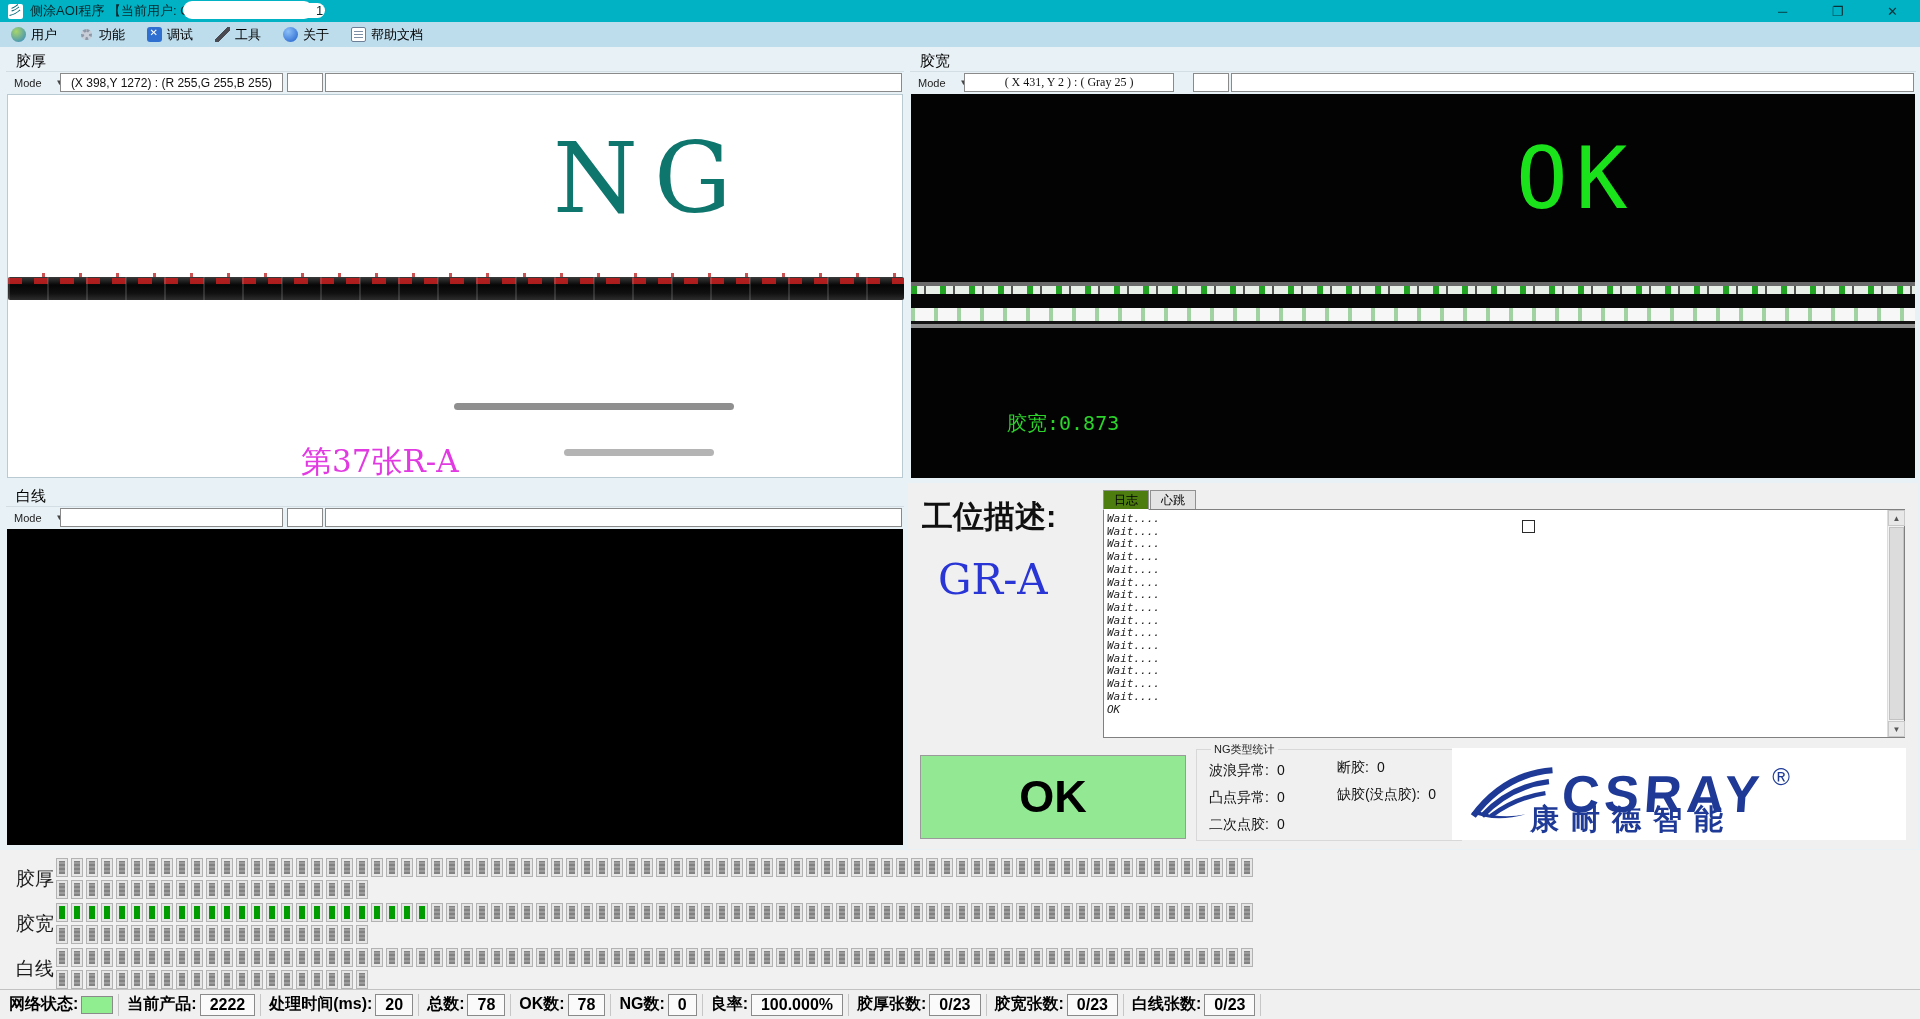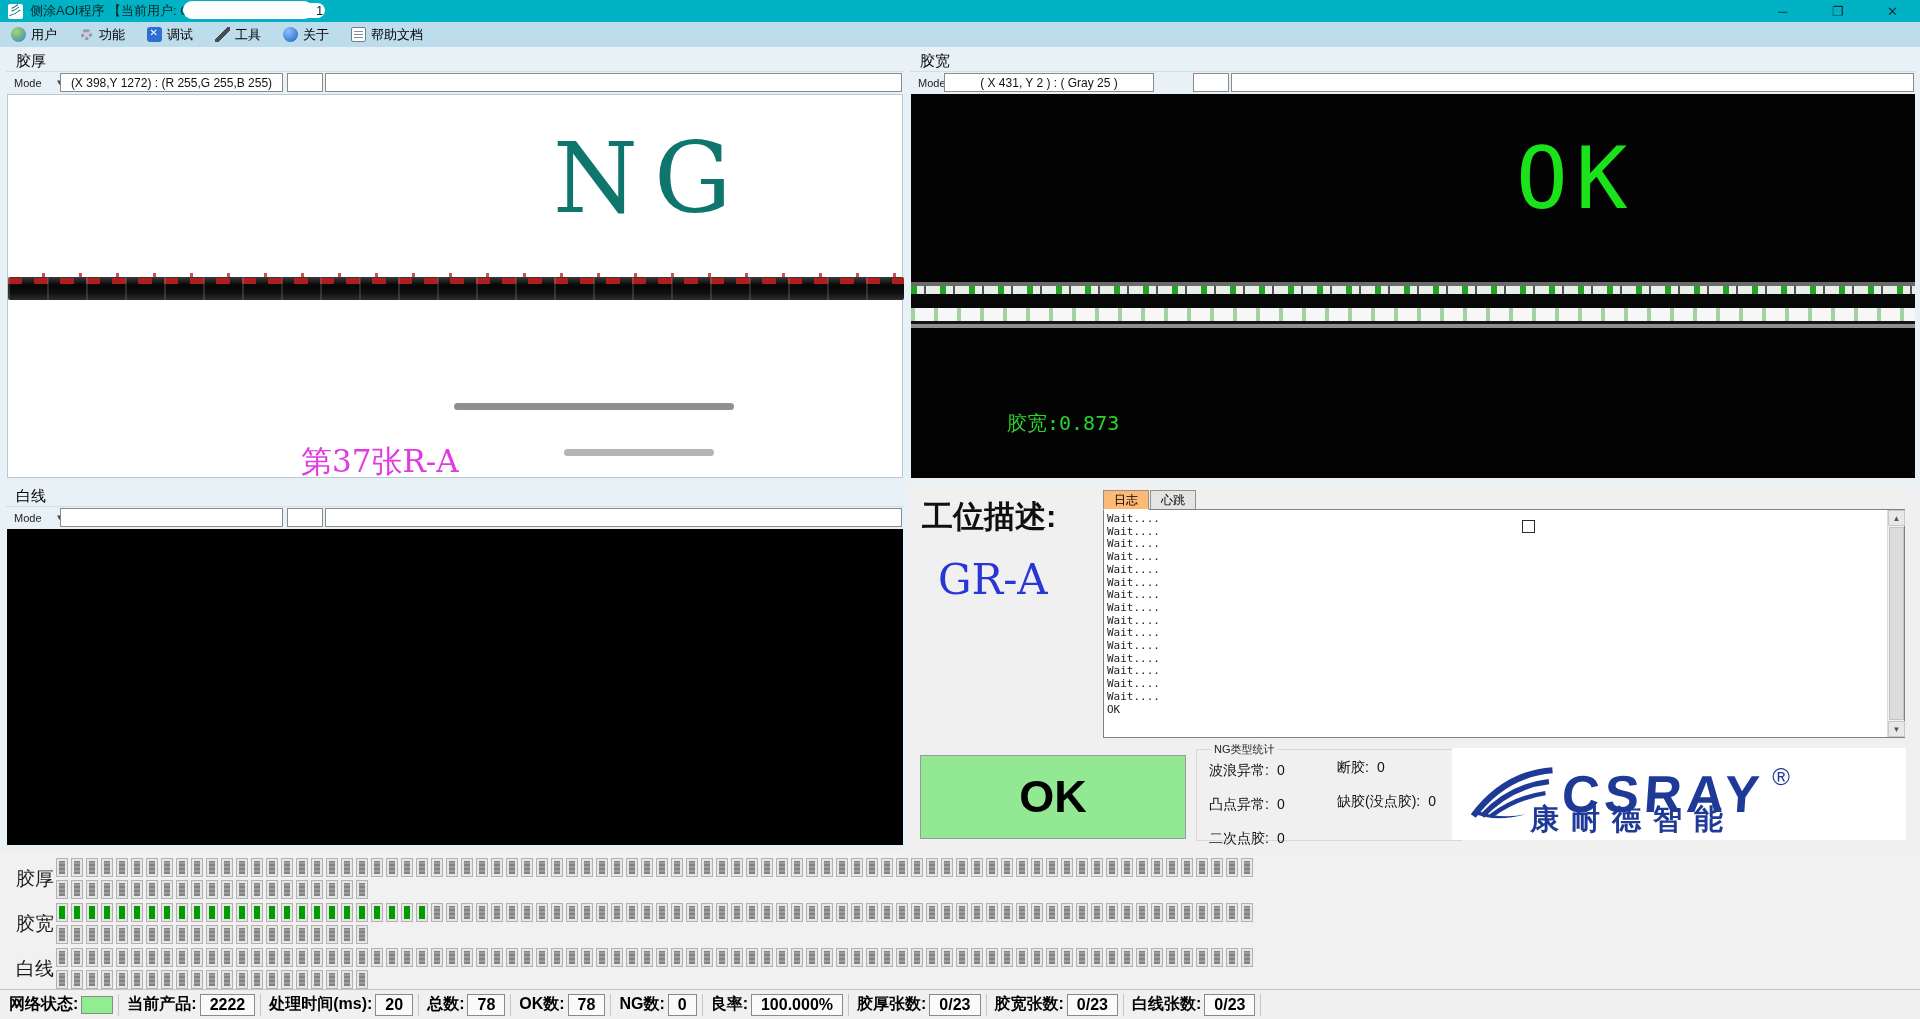--- a/index.html
+++ b/index.html
@@ -60,34 +60,34 @@
   .ok-text { position:absolute; left:1516px; top:132px; font-family:"DejaVu Sans Mono","Liberation Mono",monospace; font-size:86px; line-height:92px; color:#1be31b; letter-spacing:8px; }
   .strip-row { width:100%; }
   .measure-text { position:absolute; left:963px; top:410px; font-family:"DejaVu Sans Mono","Liberation Mono",monospace; font-size:20px; color:#2bd32b; }
 
   
   .quad { position:absolute; left:908px; top:483px; width:1010px; height:366px; background:#f0f0f0; }
   .station-label { position:absolute; left:922px; top:496px; font-size:31px; font-weight:bold; color:#101010; }
   .station-value { position:absolute; left:938px; top:555px; font-family:"DejaVu Serif","Liberation Serif",serif; font-size:42px; color:#2a35d6; }
 
   .tab { position:absolute; top:490px; height:20px; padding:0 10px; font-size:12px; display:flex; align-items:center; border:1px solid #919191; }
-  .tab.active { background:#fdba74; border-bottom:1px solid #fff; z-index:2; }
+  .tab.active { background:#4d7c0f; border-bottom:1px solid #fff; z-index:2; }
   .tab.inactive { background:#e4e4e4; }
-  .logbox { position:absolute; left:1103px; top:509px; width:802px; height:229px; background:#fff; border:1px solid #808080; }
+  .logbox { position:absolute; left:1103px; top:509px; width:802px; height:229px; background:#fff; border:1px solid #808080;font-style:italic; }
   .loglines { position:absolute; left:3px; top:3px; right:20px; bottom:2px; font-family:"DejaVu Sans Mono","Liberation Mono",monospace; font-size:11px; line-height:12.7px; color:#222; overflow:hidden; }
   .scrollbar { position:absolute; right:0; top:0; bottom:0; width:17px; background:#f2f2f2; border-left:1px solid #dcdcdc; }
   .sb-btn { position:absolute; left:0; width:17px; height:16px; background:#e8e8e8; border:1px solid #c8c8c8; font-size:8px; color:#555; display:flex; align-items:center; justify-content:center; }
   .sb-thumb { position:absolute; left:1px; top:17px; width:15px; bottom:17px; background:#dcdcdc; border:1px solid #c2c2c2; }
   .log-checkbox { position:absolute; left:1522px; top:520px; width:13px; height:13px; background:#fff; border:1px solid #2a2a2a; }
 
   .ok-button { position:absolute; left:920px; top:755px; width:266px; height:84px; background:#92e893; border:1px solid #9a9a9a; display:flex; align-items:center; justify-content:center; font-size:45px; font-weight:bold; color:#000; }
 
   .ngbox { position:absolute; left:1196px; top:749px; width:266px; height:92px; border:1px solid #d8d8d8; }
   .ngbox-title { position:absolute; left:14px; top:-8px; font-size:11px; color:#222; background:#f0f0f0; padding:0 3px; }
-  .ngcol { position:absolute; top:12px; display:flex; flex-direction:column; gap:16px; font-size:14px; color:#111; }
+  .ngcol { position:absolute; top:12px; display:flex; flex-direction:column; gap:9px; font-size:14px; color:#111; }
   .ngrow { display:flex; }
   .nglabel { white-space:nowrap; }
   .ngval { margin-left:8px; }
 
   .logobox { position:absolute; left:1452px; top:748px; width:454px; height:92px; background:#fff; display:flex; align-items:center; }
   .swoosh { margin-left:16px; flex:0 0 auto; }
   .brand-wrap { position:relative; margin-left:6px; }
   .brand-text { font-size:52px; font-weight:bold; color:#1e3a96; letter-spacing:5px; transform:skewX(-4deg); display:inline-block; line-height:46px; }
   .brand-reg { font-size:24px; color:#1e3a96; vertical-align:top; position:relative; top:-8px; left:8px; }
   .logo-sub { position:absolute; left:1530px; top:800px; font-size:29px; font-weight:bold; color:#1e3a96; letter-spacing:12px; }
@@ -173,21 +173,21 @@
     <div class="smudge" style="left:446px; top:308px; width:280px; height:7px;"></div>
     <div class="smudge" style="left:556px; top:354px; width:150px; height:7px; opacity:.5;"></div>
   </div>
 
   <div class="panel-label" style="left:920px; top:52px;">胶宽</div>
   <div class="head-line" style="left:910px; top:71px; width:1006px;"></div>
   <div class="mode-btn" style="left:914px; top:73px;">
     <span>Mode</span>
       <span class="mode-arrow">▼</span>
   </div>
-  <div class="tbox" style="left:944px; top:73px; width:210px;">( X 431, Y 2 ) : ( Gray 25 )</div>
+  <div class="tbox" style="left:964px; top:73px; width:210px;font-family:Liberation Serif, serif;">( X 431, Y 2 ) : ( Gray 25 )</div>
   <div class="tbox" style="left:1193px; top:73px; width:36px;"></div>
   <div class="tbox" style="left:1231px; top:73px; width:683px;"></div>
   <div class="imgarea" style="left:911px; top:94px; width:1004px; height:384px; background:#030303;">
     <div class="ok-text" style="position:absolute; left:605px; top:38px;">OK</div>
     <div style="position:absolute; left:0; top:188px; width:100%;">
       <div class="strip-row" style="height:4px; background:#6b6b6b;"></div>
       <div class="strip-row" style="height:8px; background-color:#e8efe8; background-image:repeating-linear-gradient(90deg, rgba(0,150,0,.85) 0 6px, transparent 6px 13px, rgba(0,0,0,.65) 13px 15px, transparent 15px 29px);"></div>
       <div class="strip-row" style="height:14px; background:#070707;"></div>
       <div class="strip-row" style="height:13px; background-color:#f7f7f7; background-image:repeating-linear-gradient(90deg, rgba(0,140,0,.35) 0 4px, transparent 4px 23px);"></div>
       <div class="strip-row" style="height:3px; background:#151515;"></div>

